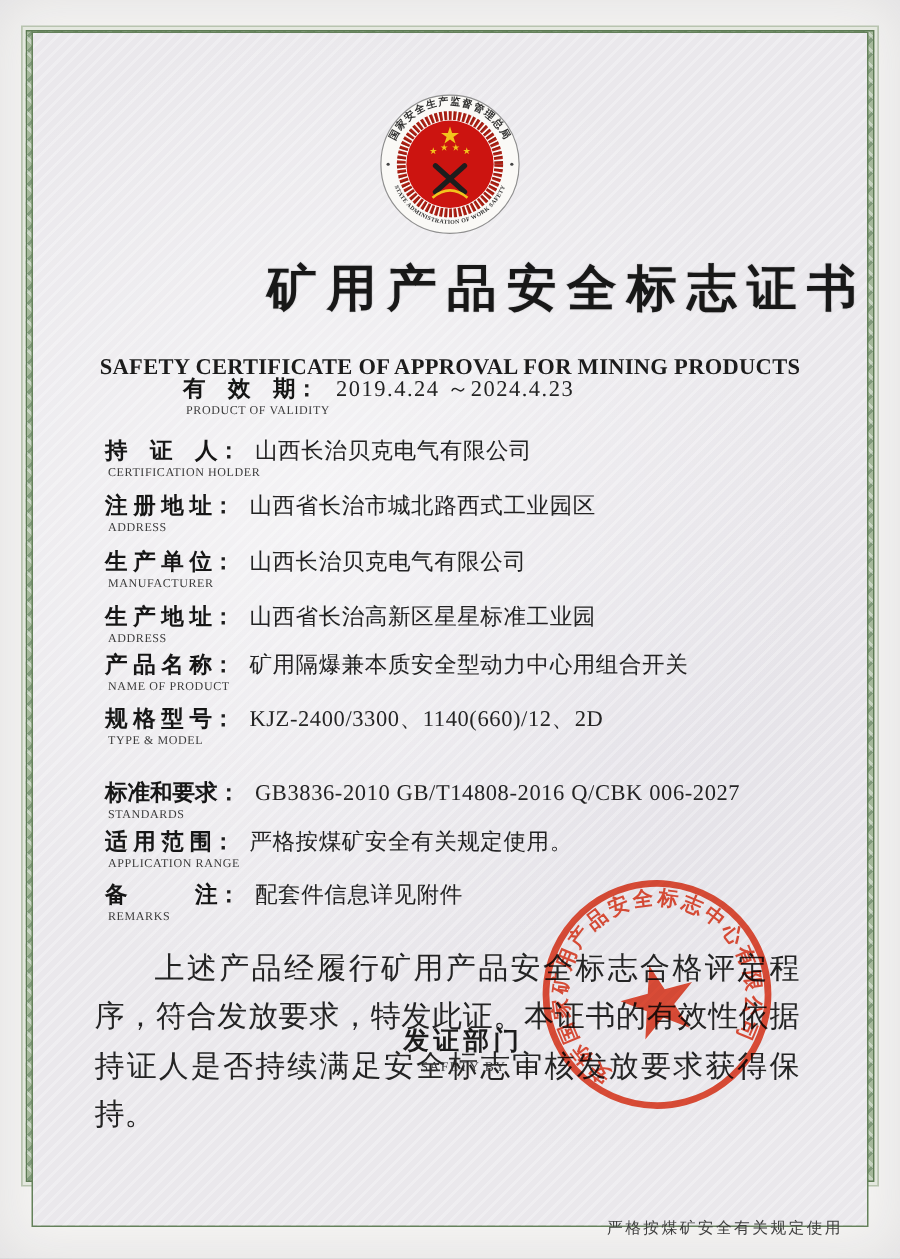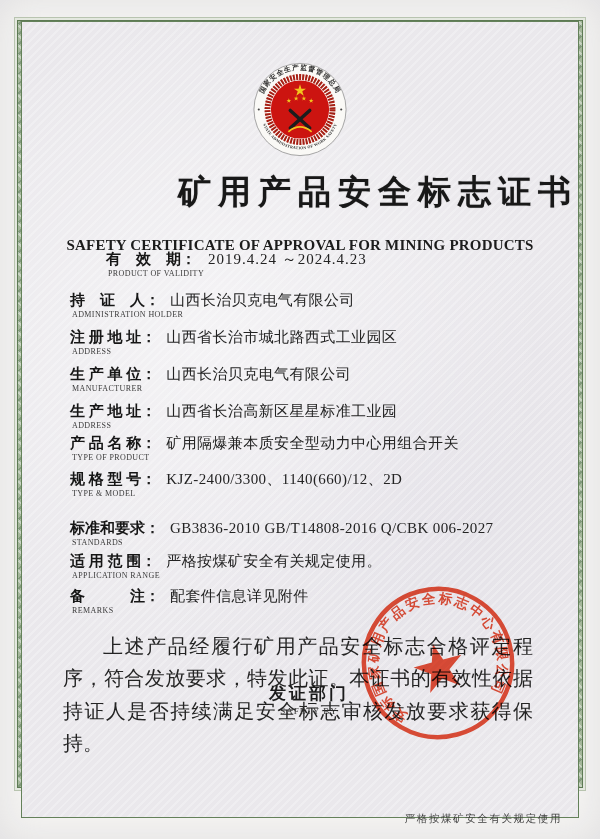--- a/index.html
+++ b/index.html
@@ -34,21 +34,21 @@
     position:absolute;top:148px;left:0;right:0;text-align:right;
     font-size:33px;font-weight:bold;letter-spacing:7px;color:#181818;white-space:nowrap;
     text-shadow:0 0 1px rgba(0,0,0,.35);
   }
   .title-en{
     position:absolute;top:192px;left:0;right:0;text-align:center;
     font-size:15px;font-weight:bold;letter-spacing:.2px;color:#1c1c1c;white-space:nowrap;margin-top:23px;
   }
   .approval-row{position:absolute;top:228px;left:48px;right:14px;font-size:15px;white-space:nowrap;}
   .ap-item{display:inline-block;position:relative;vertical-align:top;}
-  .ap-item.right{margin-left:36px;font-family:Liberation Serif, serif;}
+  .ap-item.right{margin-left:52px;font-family:Liberation Serif, serif;}
   .zh-label{font-weight:bold;color:#161616;white-space:pre;}
   .colon{font-weight:bold;}
   .ap-value{margin-left:12px;letter-spacing:1px;color:#222;}
   .en-sub{position:absolute;left:2px;top:19px;font-size:8px;letter-spacing:.4px;color:#3a3a3a;white-space:nowrap;}
   .fields{position:absolute;top:0;left:48px;right:20px;}
   .field-row{position:absolute;left:0;right:0;font-size:15px;white-space:nowrap;}
   .fvalue{margin-left:10px;color:#232323;font-weight:500;letter-spacing:.4px;}
   .statement{
     position:absolute;top:608px;left:41px;width:470px;
     font-size:20px;line-height:1.62;text-align:justify;text-indent:2em;color:#242424;
@@ -111,37 +111,37 @@
     <div class="approval-row">
       <span class="ap-item right">
         <span class="zh-label">有　效　期</span><span class="colon">：</span><span class="ap-value">2019.4.24 ～2024.4.23</span>
         <span class="en-sub">PRODUCT OF VALIDITY</span>
       </span>
     </div>
 
     <div class="fields">
       <div class="field-row" style="top:269px">
         <span class="zh-label">持　证　人</span><span class="colon">：</span><span class="fvalue">山西长治贝克电气有限公司</span>
-        <span class="en-sub">ADMINISTRATION HOLDER</span>
+        <span class="en-sub">CERTIFICATION HOLDER</span>
       </div>
       <div class="field-row" style="top:306px">
         <span class="zh-label">注 册 地 址</span><span class="colon">：</span><span class="fvalue">山西省长治市城北路西式工业园区</span>
         <span class="en-sub">ADDRESS</span>
       </div>
       <div class="field-row" style="top:343px">
         <span class="zh-label">生 产 单 位</span><span class="colon">：</span><span class="fvalue">山西长治贝克电气有限公司</span>
         <span class="en-sub">MANUFACTURER</span>
       </div>
       <div class="field-row" style="top:380px">
         <span class="zh-label">生 产 地 址</span><span class="colon">：</span><span class="fvalue">山西省长治高新区星星标准工业园</span>
         <span class="en-sub">ADDRESS</span>
       </div>
       <div class="field-row" style="top:412px">
         <span class="zh-label">产 品 名 称</span><span class="colon">：</span><span class="fvalue">矿用隔爆兼本质安全型动力中心用组合开关</span>
-        <span class="en-sub">TYPE OF PRODUCT</span>
+        <span class="en-sub">NAME OF PRODUCT</span>
       </div>
       <div class="field-row" style="top:448px">
         <span class="zh-label">规 格 型 号</span><span class="colon">：</span><span class="fvalue">KJZ-2400/3300、1140(660)/12、2D</span>
         <span class="en-sub">TYPE &amp; MODEL</span>
       </div>
       <div class="field-row" style="top:497px">
         <span class="zh-label">标准和要求</span><span class="colon">：</span><span class="fvalue">GB3836-2010 GB/T14808-2016 Q/CBK 006-2027</span>
         <span class="en-sub">STANDARDS</span>
       </div>
       <div class="field-row" style="top:530px">

